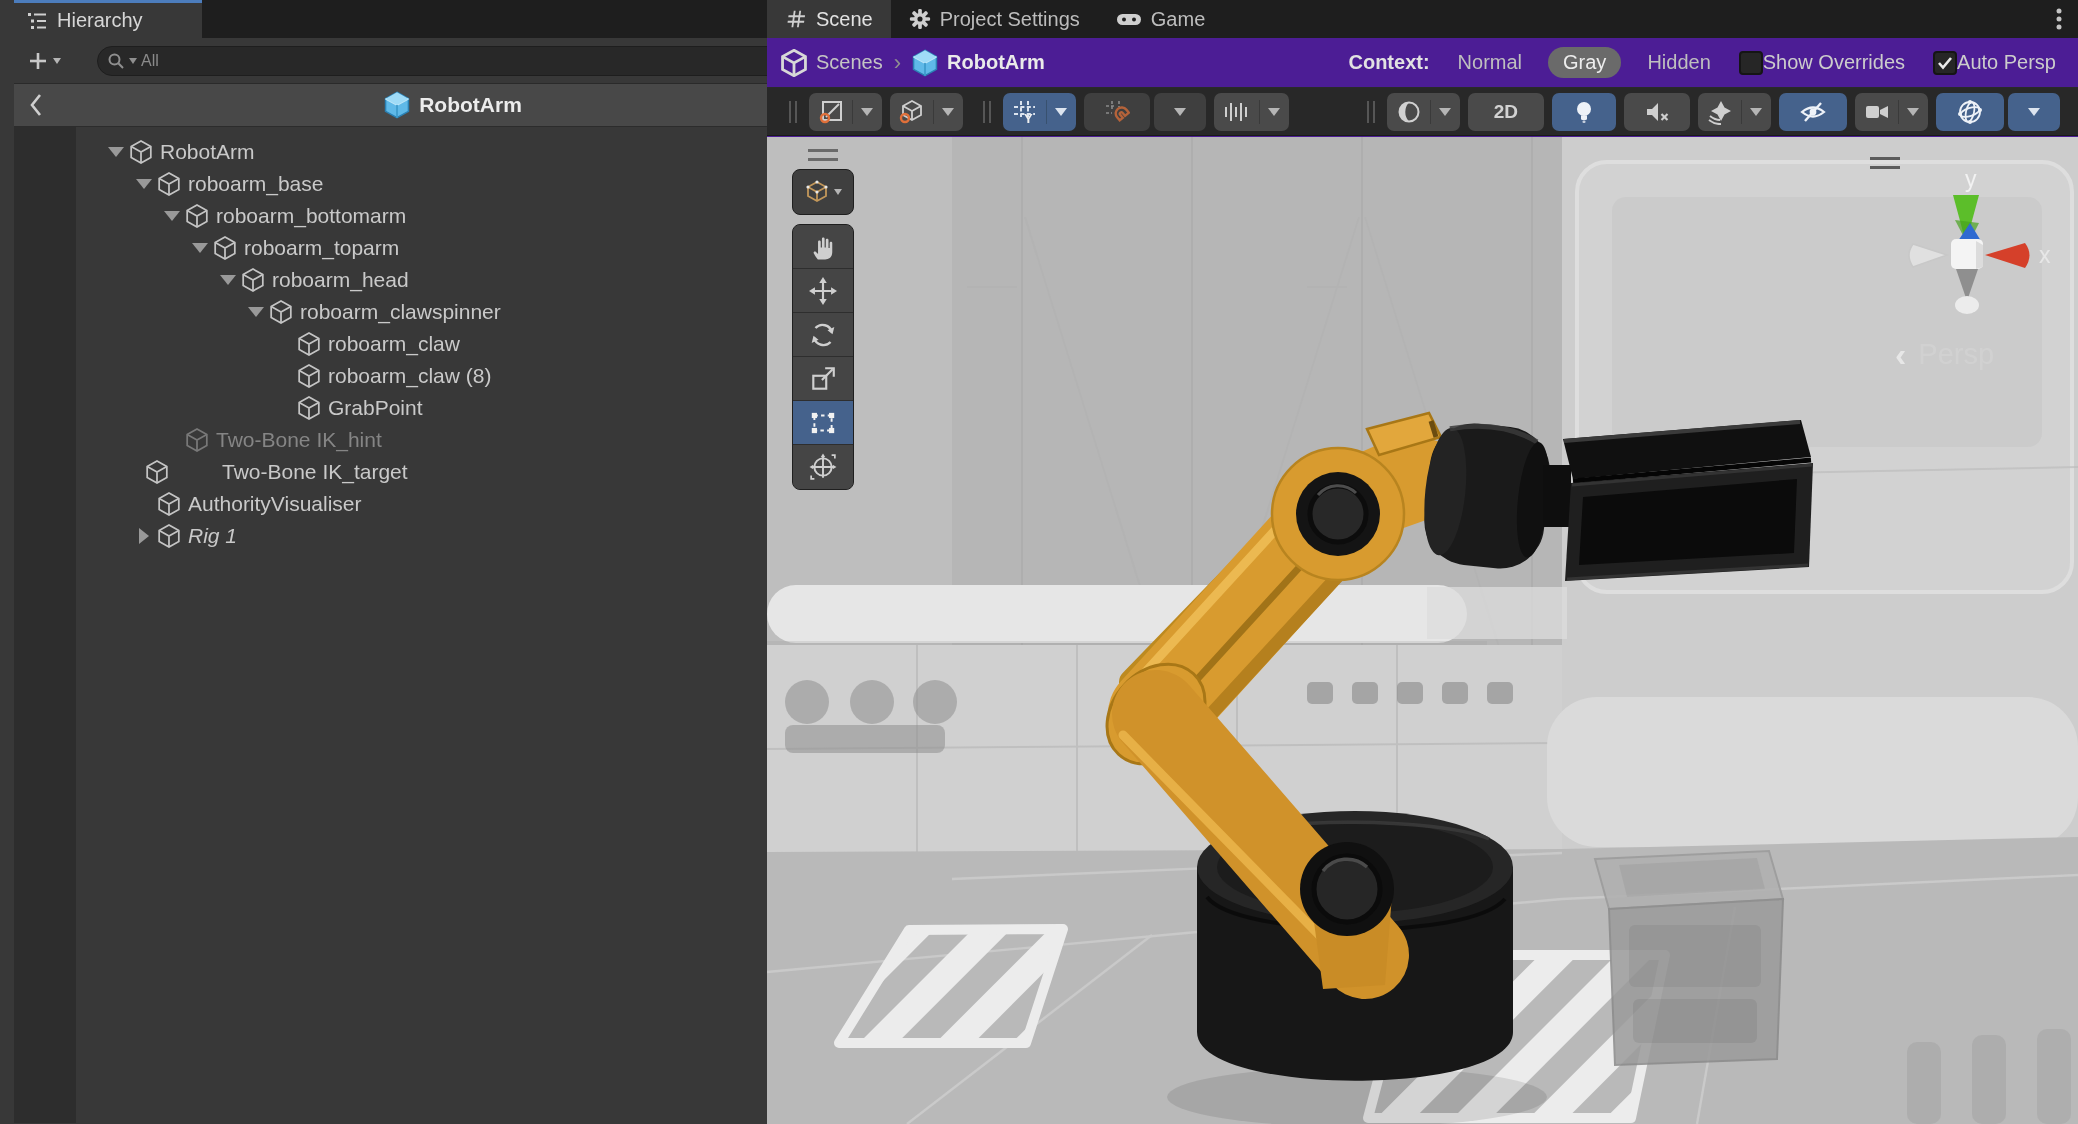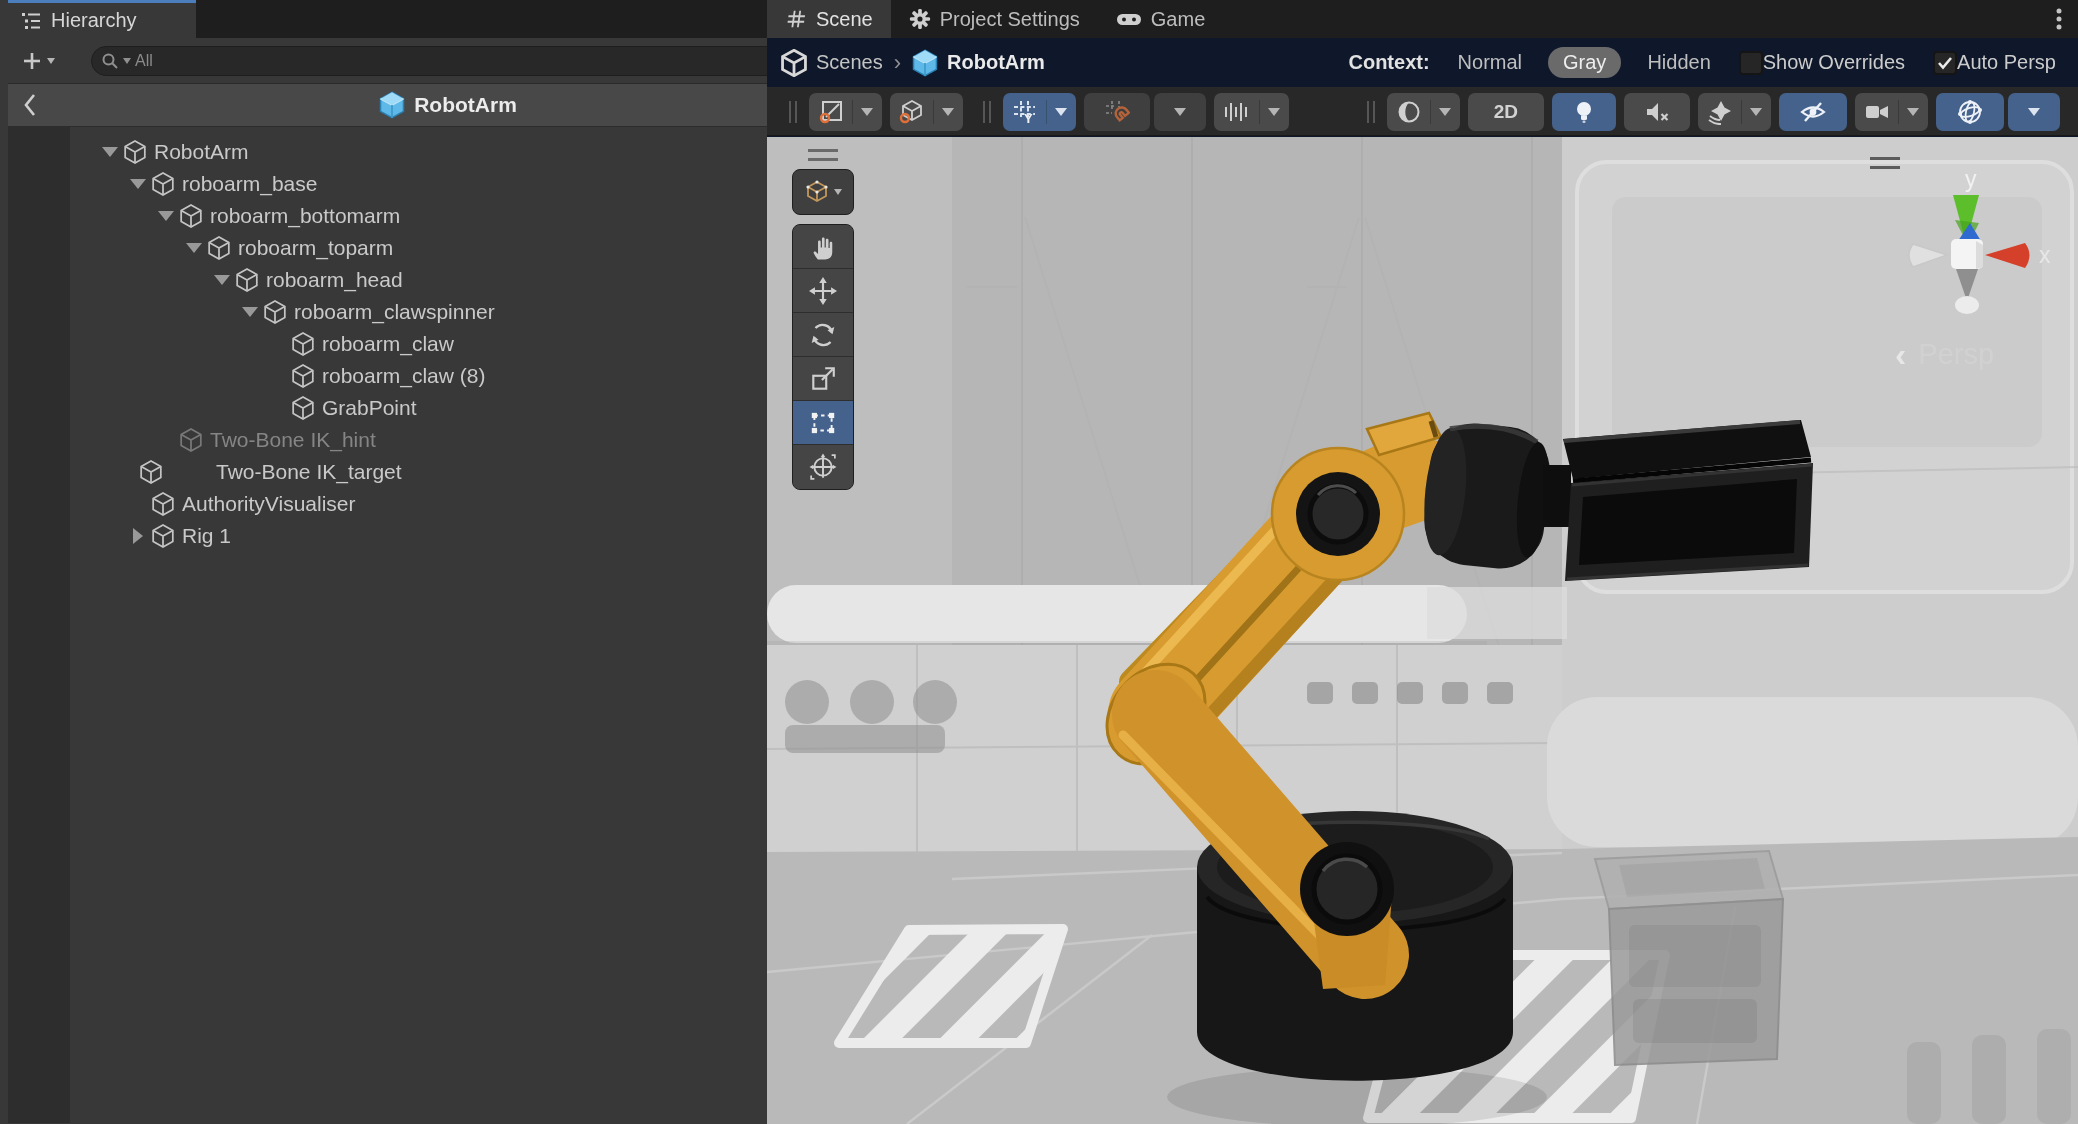--- a/index.html
+++ b/index.html
@@ -5,21 +5,21 @@
   * { margin:0; padding:0; box-sizing:border-box; }
   html,body { background:#111; }
   .app {
     position:relative; width:2078px; height:1124px; overflow:hidden;
     font-family:"Liberation Sans", sans-serif; background:#383838;
     -webkit-font-smoothing:antialiased;
   }
   svg { display:block; }
 
   
-  .hpanel { position:absolute; left:8px; top:0; width:882px; height:1124px; background:#383838; border-right:2px solid #ffffff; }
+  .hpanel { position:absolute; left:14px; top:0; width:882px; height:1124px; background:#383838; border-right:4px solid #ffffff; }
   .htabbar { height:38px; background:#1e1e1e; display:flex; align-items:stretch; }
   .htab { width:188px; background:#383838; border-top:3px solid #4c7dbd; display:flex; align-items:center; gap:9px; padding-left:12px; color:#d6d6d6; font-size:20px; }
   .htabbar-icons { margin-left:auto; display:flex; align-items:center; gap:20px; padding-right:16px; }
 
   .hsearchrow { height:46px; display:flex; align-items:center; padding:0 14px; border-bottom:1px solid #2a2a2a; }
   .plusbtn { display:flex; align-items:center; gap:5px; }
   .caret { width:0; height:0; border-left:6px solid transparent; border-right:6px solid transparent; border-top:8px solid #b5b5b5; }
   .caret.sm { border-left-width:4px; border-right-width:4px; border-top-width:6px; }
   .searchpill { margin-left:36px; flex:1; height:30px; background:#282828; border:1px solid #1e1e1e; border-radius:15px; display:flex; align-items:center; padding:0 9px; gap:4px; }
   .searchpill input { flex:1; background:transparent; border:none; outline:none; color:#bdbdbd; font-size:16px; font-family:inherit; }
@@ -34,21 +34,21 @@
   .trow { position:relative; height:32px; display:flex; align-items:center; color:#c9c9c9; font-size:21px; }
   .trow .arrowslot { width:24px; display:flex; justify-content:center; align-items:center; flex:0 0 24px; }
   .arr-down { width:0; height:0; border-left:8px solid transparent; border-right:8px solid transparent; border-top:10px solid #999; }
   .arr-right { width:0; height:0; border-top:8px solid transparent; border-bottom:8px solid transparent; border-left:10px solid #999; }
   .trow .cubeic { margin:0 8px 0 2px; display:flex; }
   .trow.dim { color:#858585; }
   .trow.dim svg path { stroke:#787878; }
   .rowbadge { position:absolute; right:38px; top:7px; }
 
   
-  .spanel { position:absolute; left:767px; top:0; width:1311px; height:1124px; background:#0f172a; }
+  .spanel { position:absolute; left:767px; top:0; width:1311px; height:1124px; background:#4c1d95; }
   .stabbar { height:38px; background:#1e1e1e; display:flex; align-items:stretch; }
   .stab { display:flex; align-items:center; gap:9px; padding:0 18px; color:#bdbdbd; font-size:20px; }
   .stab.active { background:#383838; color:#e2e2e2; }
   .stab-kebab { margin-left:auto; display:flex; align-items:center; padding-right:16px; }
 
   .crumbrow { height:50px; display:flex; align-items:center; padding:0 14px; border-bottom:1px solid #2a2a2a; font-size:20px; }
   .crumb { display:flex; align-items:center; gap:9px; }
   .crumb .root { color:#c4c4c4; }
   .crumb .sep { color:#909090; font-size:22px; padding:0 2px; }
   .crumb .cur { color:#eaeaea; font-weight:bold; }
@@ -372,21 +372,21 @@
             <span class="cubeic">
               <svg width="22" height="24" viewBox="0 0 20 22">
                 <g fill="none" stroke="#c4c4c4" stroke-width="1.6">
                   <path d="M10 1 L19 6 L19 16 L10 21 L1 16 L1 6 Z"></path>
                   <path d="M1 6 L10 11 L19 6 M10 11 L10 21"></path>
                 </g>
               </svg>
             </span>
             <span>AuthorityVisualiser</span>
           </div>
-          <div class="trow" style="padding-left: 118px;">
+          <div class="trow" style="padding-left: 118px; font-style: italic;">
             <span class="arrowslot">
               <span class="arr-right"></span>
             </span>
             <span class="cubeic">
               <svg width="22" height="24" viewBox="0 0 20 22">
                 <g fill="none" stroke="#c4c4c4" stroke-width="1.6">
                   <path d="M10 1 L19 6 L19 16 L10 21 L1 16 L1 6 Z"></path>
                   <path d="M1 6 L10 11 L19 6 M10 11 L10 21"></path>
                 </g>
               </svg>

